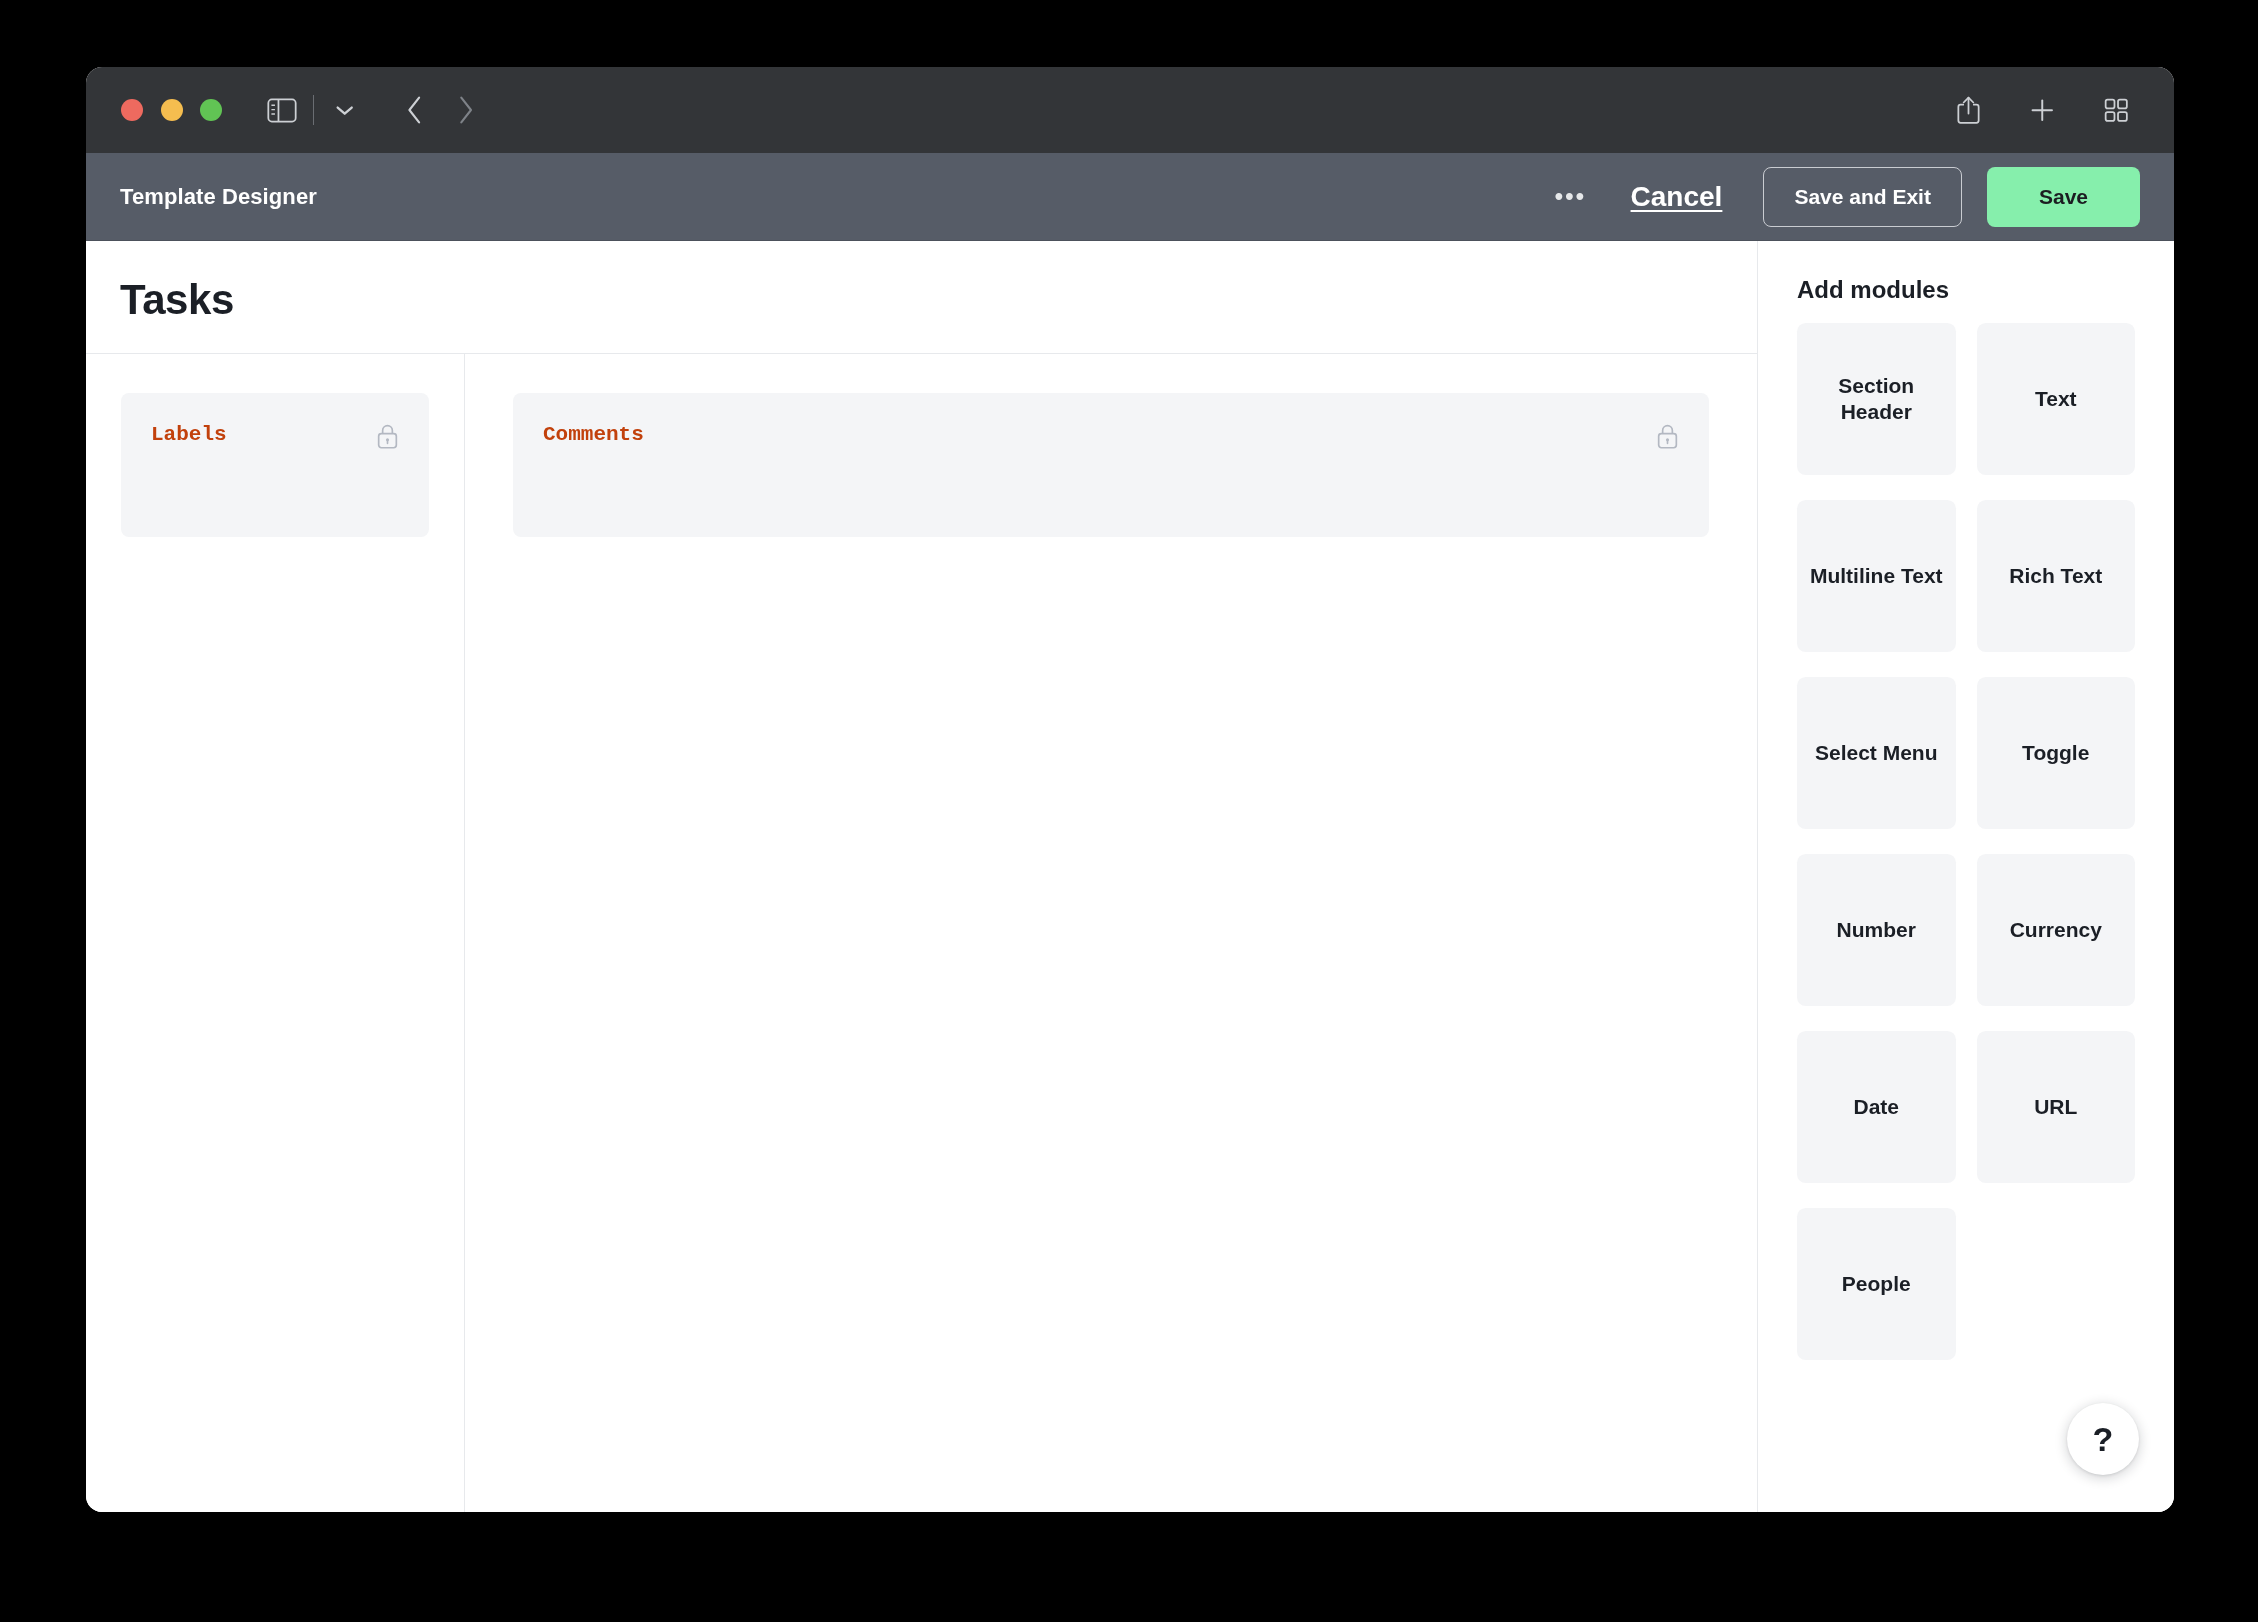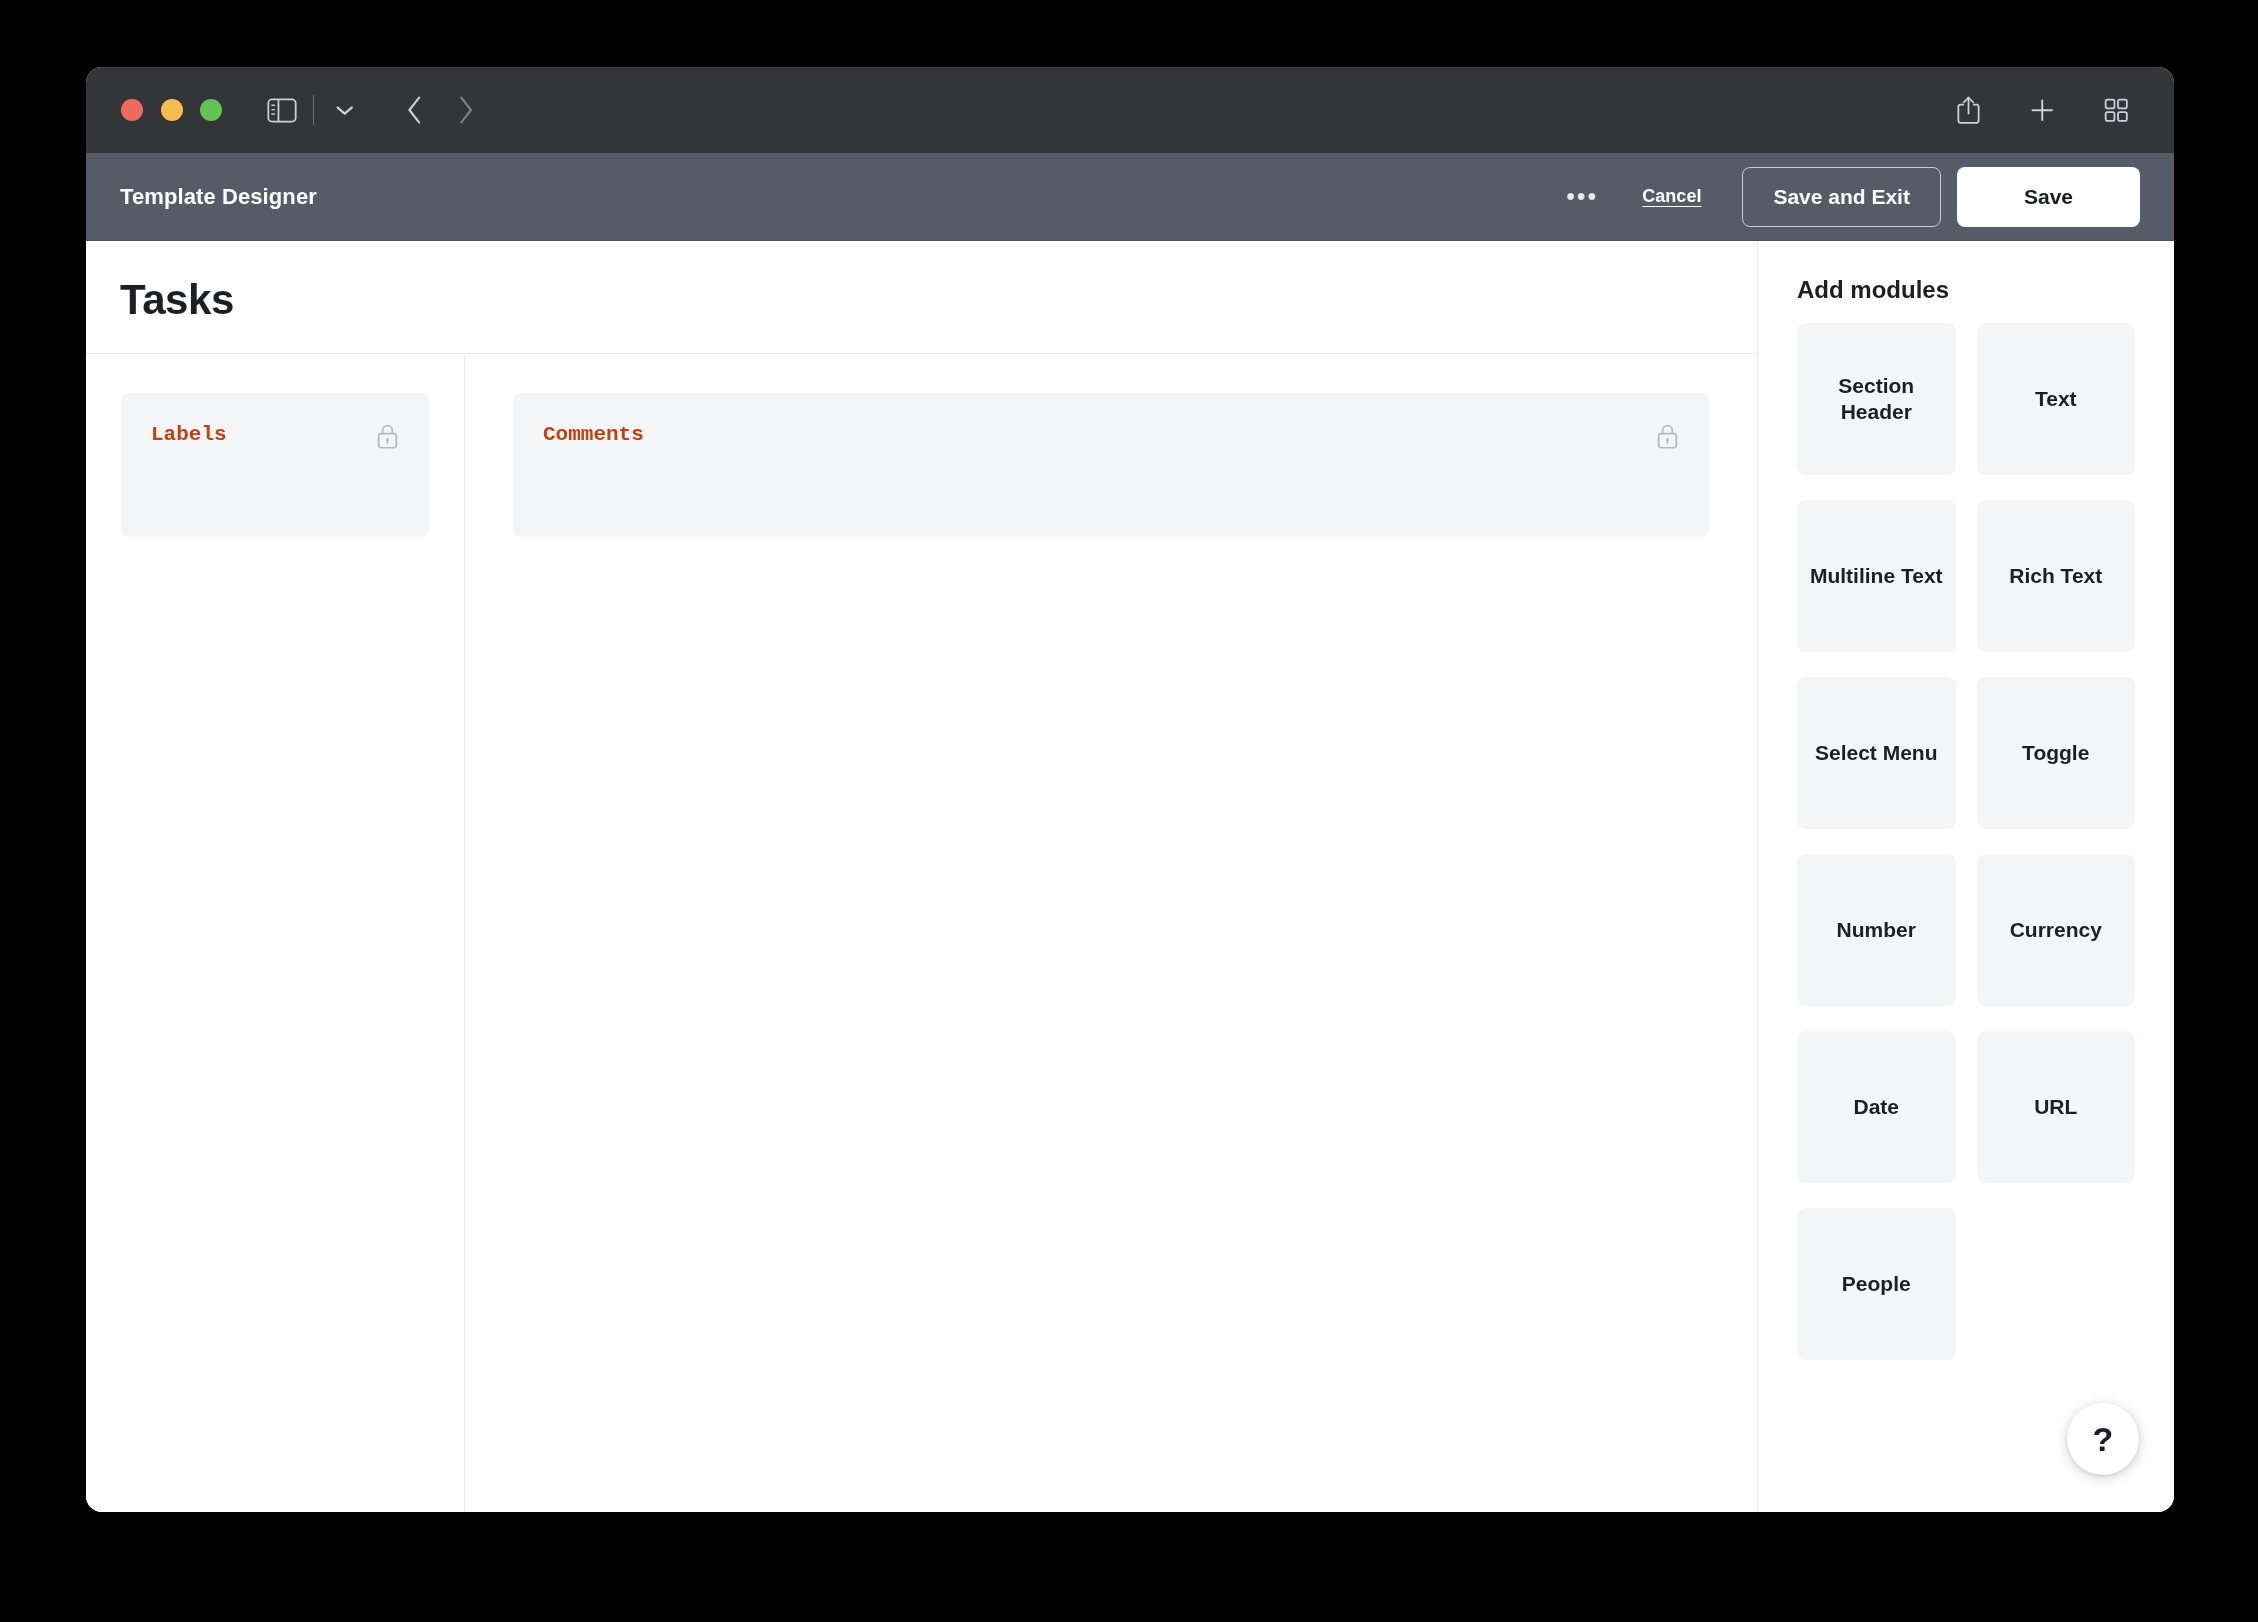--- a/index.html
+++ b/index.html
@@ -61,42 +61,42 @@
     font-weight: bold;
     letter-spacing: 0.1px;
   }
   .header-spacer { flex: 1 1 auto; }
   .header-actions { display: flex; align-items: center; gap: 0; }
   .kebab {
     color: #e6e8ea; font-size: 25px; line-height: 1;
     padding: 8.8px 19.4px; letter-spacing: 1.8px;
   }
   .cancel-link {
-    color: #ffffff; font-size: 18px; font-weight: bold;
+    color: #ffffff; font-size: 28px; font-weight: bold;
     text-decoration: underline; text-underline-offset: 4.4px;
     padding: 8.8px 25px;
   }
   .btn {
     font-size: 21px; font-weight: bold;
     border-radius: 8px;
     display: flex; align-items: center; justify-content: center;
     height: 60px;
   }
   .btn-outline {
     border: 1.4px solid #c9ccd1;
     color: #ffffff;
     background: transparent;
     padding: 0 30px;
     margin-left: 16px;
   }
   .btn-solid {
-    background: #ffffff;
+    background: #86efac;
     color: #1b1d21;
-    padding: 0 67px;
-    margin-left: 16px;
+    padding: 0 52px;
+    margin-left: 25px;
   }
 
   
   .app-body { flex: 1 1 auto; display: flex; min-height: 0; }
   .canvas {
     flex: 1 1 auto;
     display: flex; flex-direction: column;
     background: #ffffff;
     min-width: 0;
   }

